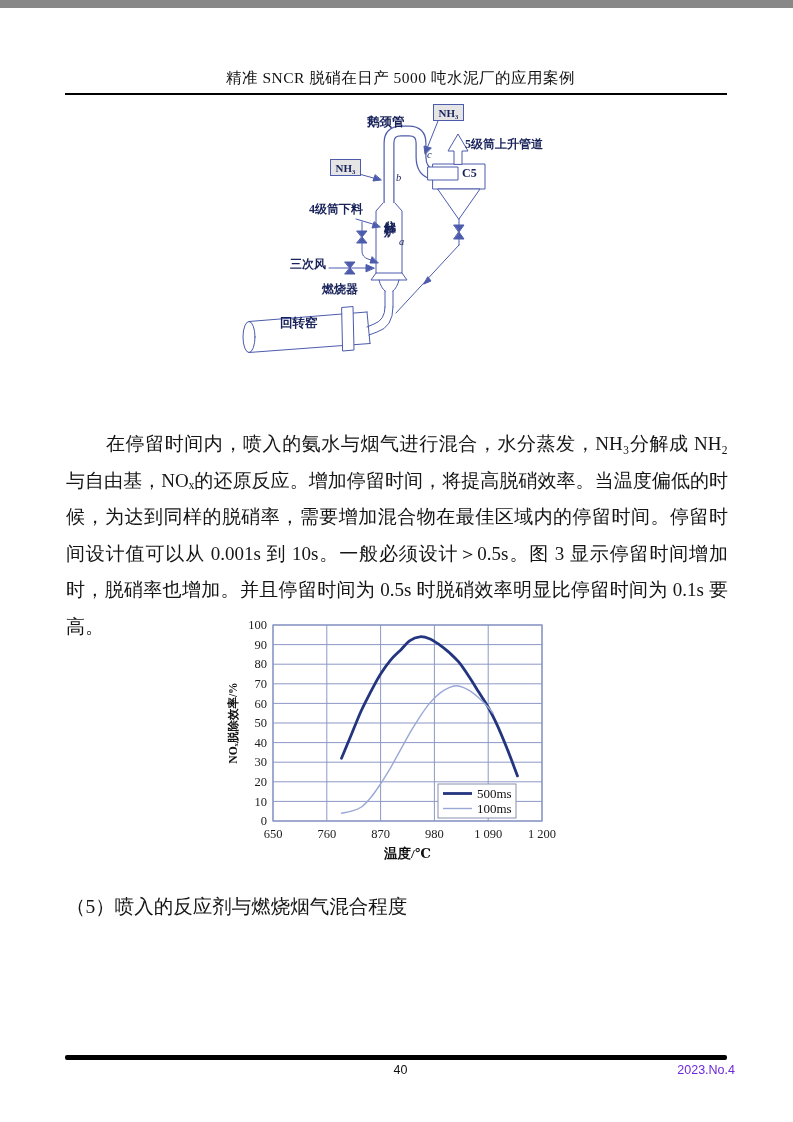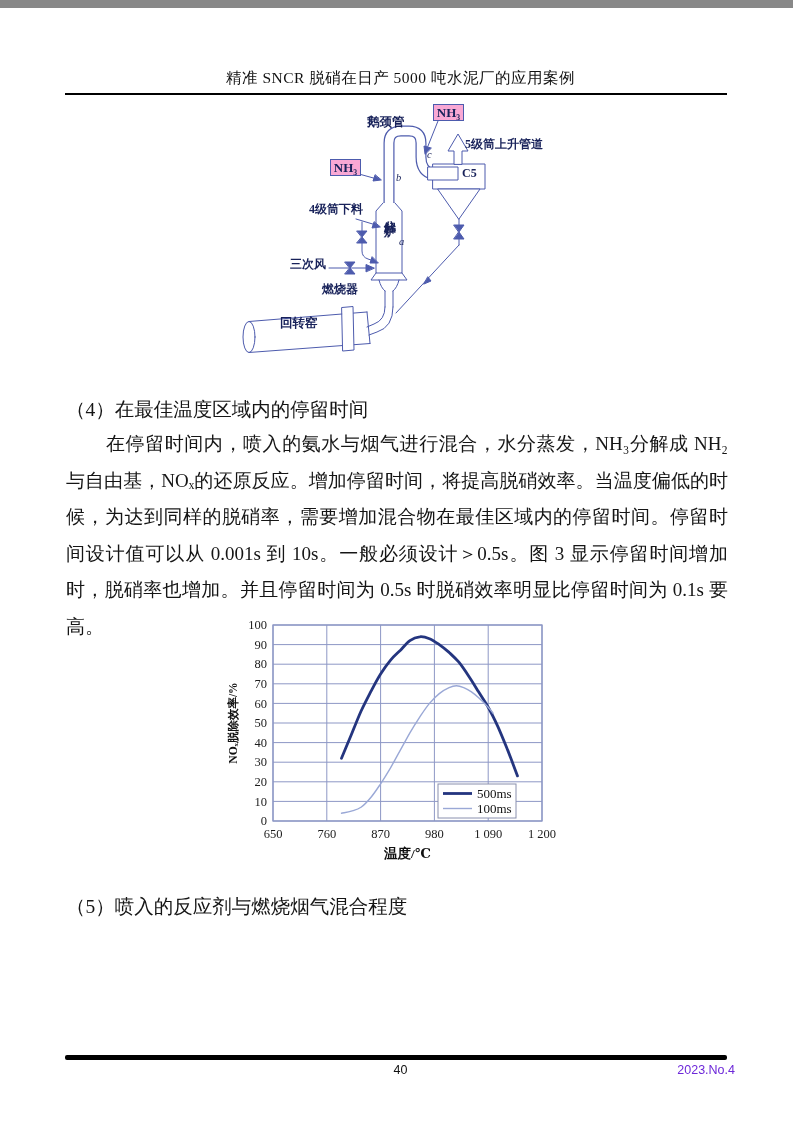--- a/index.html
+++ b/index.html
@@ -19,22 +19,22 @@
   
   .fig2{ position:absolute; top:93px; left:228px; width:336px; height:268px; }
   .fig2 svg{ position:absolute; top:0; left:0; }
   .dlabel{
     position:absolute; font-size:12px; font-weight:600; color:#18225a;
     white-space:nowrap; line-height:1.1;
     font-family:"Liberation Serif","DejaVu Serif",serif;
   }
   .nh3box{
     position:absolute; width:29px; height:15px; border:1px solid #4d5bad;
-    font-size:13px; font-weight:600; color:#18225a;
-    display:flex; align-items:center; justify-content:center; background:#f9a8d4;
+    font-size:11px; font-weight:600; color:#18225a;
+    display:flex; align-items:center; justify-content:center; background:#e5e5e5;
   }
   .ptlabel{ position:absolute; font-size:10.5px; font-style:italic; font-weight:400; color:#18225a; }
   .vertlabel{
     position:absolute; writing-mode:vertical-rl; text-orientation:upright;
     font-size:12px; font-weight:600; color:#18225a; letter-spacing:2px;
   }
   .figcaption{
     position:absolute; left:0; width:100%; text-align:center;
     font-family:"Liberation Sans","DejaVu Sans",sans-serif;
     font-weight:bold; font-size:15px; color:#111;
@@ -152,21 +152,20 @@
     <div class="dlabel" style="left:234px; top:66px;">C5</div>
     <div class="dlabel" style="left:81px; top:102px;">4级筒下料</div>
     <div class="vertlabel" style="left:153px; top:110px;">分解炉</div>
     <div class="ptlabel" style="left:171px; top:135px;">a</div>
     <div class="dlabel" style="left:62px; top:157px;">三次风</div>
     <div class="dlabel" style="left:94px; top:182px;">燃烧器</div>
     <div class="dlabel" style="left:52px; top:216px; font-size:12.5px;">回转窑</div>
   </div>
 
 
-  <div class="sec-heading" style="top:388px;">（4）在最佳温度区域内的停留时间</div>
   <div class="para" style="top:418px; height:185px;">在停留时间内，喷入的氨水与烟气进行混合，水分蒸发，NH₃分解成 NH₂与自由基，NOₓ的还原反应。增加停留时间，将提高脱硝效率。当温度偏低的时候，为达到同样的脱硝率，需要增加混合物在最佳区域内的停留时间。停留时间设计值可以从 0.001s 到 10s。一般必须设计＞0.5s。图 3 显示停留时间增加时，脱硝率也增加。并且停留时间为 0.5s 时脱硝效率明显比停留时间为 0.1s 要高。</div>
 
   <div class="fig3">
     <svg id="fig3-svg" width="350" height="252" viewBox="0 0 350 252">
         <rect x="49" y="11" width="269" height="196" fill="#fff" stroke="none"></rect>
         <g stroke="#8d97c5" stroke-width="1">
           <line x1="49" y1="207" x2="318" y2="207"></line>
           <line x1="49" y1="187.4" x2="318" y2="187.4"></line>
           <line x1="49" y1="167.8" x2="318" y2="167.8"></line>
           <line x1="49" y1="148.2" x2="318" y2="148.2"></line>

